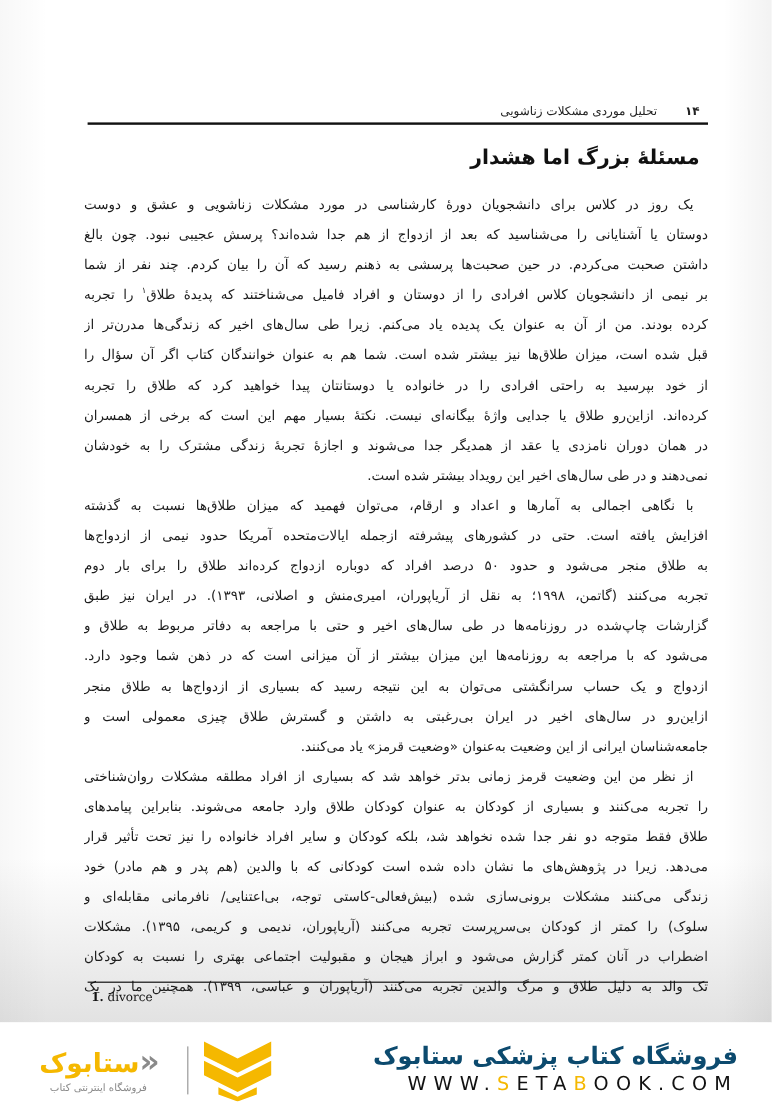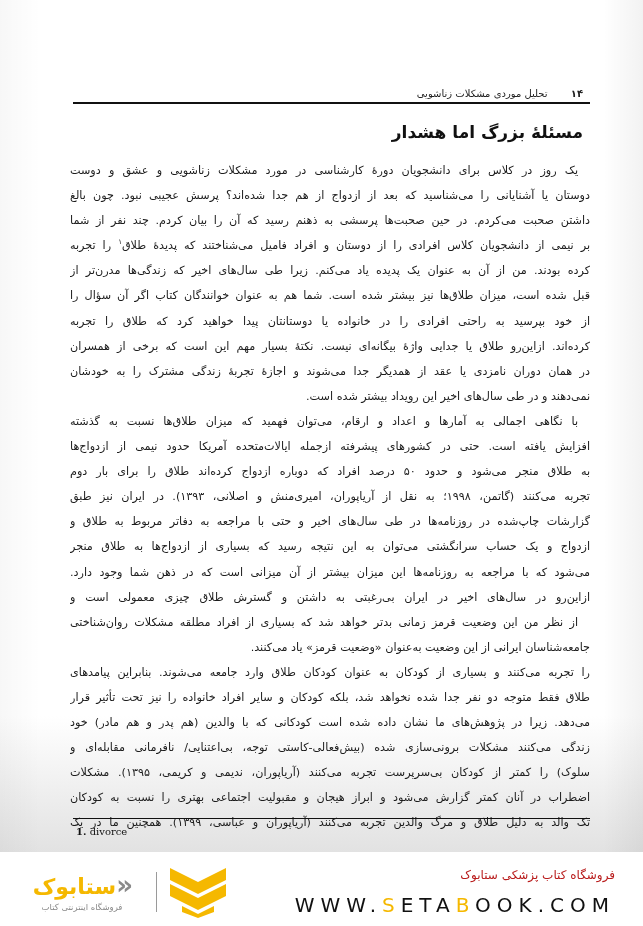--- a/index.html
+++ b/index.html
@@ -61,25 +61,25 @@
     letter-spacing: -1px; direction: rtl; width: 105px; text-align: center;
   }
   .logo-text .y { color: #f5b800; }
   .logo-sub {
     position: absolute; left: 8px; top: 36px; font-size: 8.5px; color: #8a8a8a; direction: rtl; width: 92px; text-align: center;
   }
   .logo-divider { position: absolute; left: 128px; top: 6px; width: 1px; height: 40px; background: #9a9a9a; }
   .chevrons { position: absolute; left: 140px; top: 0; width: 60px; height: 52px; }
   .shop-title {
     position: absolute; right: 28px; top: 16px; direction: rtl;
-    font-size: 12px; color: #b91c1c;
+    font-size: 20px; color: #0c4a6e; font-weight: bold;
   }
   .shop-url {
     position: absolute; right: 28px; top: 41px;
-    font-size: 20px; letter-spacing: 6px; color: #111;
+    font-size: 16px; letter-spacing: 6px; color: #111;
   }
   .shop-url .y { color: #f5b800; }
 </style>
 </head>
 <body>
 
 <div class="page">
   <div class="running-header">
     <span class="num">۱۴</span>
     <span>تحلیل موردی مشکلات زناشویی</span>
@@ -99,26 +99,26 @@
     <span class="line">از خود بپرسید به راحتی افرادی را در خانواده یا دوستانتان پیدا خواهید کرد که طلاق را تجربه</span>
     <span class="line">کرده‌اند. ازاین‌رو طلاق یا جدایی واژهٔ بیگانه‌ای نیست. نکتهٔ بسیار مهم این است که برخی از همسران</span>
     <span class="line">در همان دوران نامزدی یا عقد از همدیگر جدا می‌شوند و اجازهٔ تجربهٔ زندگی مشترک را به خودشان</span>
     <span class="line last">نمی‌دهند و در طی سال‌های اخیر این رویداد بیشتر شده است.</span>
 
     <span class="line indent">با نگاهی اجمالی به آمارها و اعداد و ارقام، می‌توان فهمید که میزان طلاق‌ها نسبت به گذشته</span>
     <span class="line">افزایش یافته است. حتی در کشورهای پیشرفته ازجمله ایالات‌متحده آمریکا حدود نیمی از ازدواج‌ها</span>
     <span class="line">به طلاق منجر می‌شود و حدود ۵۰ درصد افراد که دوباره ازدواج کرده‌اند طلاق را برای بار دوم</span>
     <span class="line">تجربه می‌کنند (گاتمن، ۱۹۹۸؛ به نقل از آریاپوران، امیری‌منش و اصلانی، ۱۳۹۳). در ایران نیز طبق</span>
     <span class="line">گزارشات چاپ‌شده در روزنامه‌ها در طی سال‌های اخیر و حتی با مراجعه به دفاتر مربوط به طلاق و</span>
+    <span class="line">می‌شود که با مراجعه به روزنامه‌ها این میزان بیشتر از آن میزانی است که در ذهن شما وجود دارد.</span>
     <span class="line">ازدواج و یک حساب سرانگشتی می‌توان به این نتیجه رسید که بسیاری از ازدواج‌ها به طلاق منجر</span>
-    <span class="line">می‌شود که با مراجعه به روزنامه‌ها این میزان بیشتر از آن میزانی است که در ذهن شما وجود دارد.</span>
     <span class="line">ازاین‌رو در سال‌های اخیر در ایران بی‌رغبتی به داشتن و گسترش طلاق چیزی معمولی است و</span>
+    <span class="line last">جامعه‌شناسان ایرانی از این وضعیت به‌عنوان «وضعیت قرمز» یاد می‌کنند.</span>
+
     <span class="line indent">از نظر من این وضعیت قرمز زمانی بدتر خواهد شد که بسیاری از افراد مطلقه مشکلات روان‌شناختی</span>
-
-    <span class="line last">جامعه‌شناسان ایرانی از این وضعیت به‌عنوان «وضعیت قرمز» یاد می‌کنند.</span>
     <span class="line">را تجربه می‌کنند و بسیاری از کودکان به عنوان کودکان طلاق وارد جامعه می‌شوند. بنابراین پیامدهای</span>
     <span class="line">طلاق فقط متوجه دو نفر جدا شده نخواهد شد، بلکه کودکان و سایر افراد خانواده را نیز تحت تأثیر قرار</span>
     <span class="line">می‌دهد. زیرا در پژوهش‌های ما نشان داده شده است کودکانی که با والدین (هم پدر و هم مادر) خود</span>
     <span class="line">زندگی می‌کنند مشکلات برونی‌سازی شده (بیش‌فعالی-کاستی توجه، بی‌اعتنایی/ نافرمانی مقابله‌ای و</span>
     <span class="line">سلوک) را کمتر از کودکان بی‌سرپرست تجربه می‌کنند (آریاپوران، ندیمی و کریمی، ۱۳۹۵). مشکلات</span>
     <span class="line">اضطراب در آنان کمتر گزارش می‌شود و ابراز هیجان و مقبولیت اجتماعی بهتری را نسبت به کودکان</span>
     <span class="line">تک والد به دلیل طلاق و مرگ والدین تجربه می‌کنند (آریاپوران و عباسی، ۱۳۹۹). همچنین ما در یک</span>
   </div>
 
   <div class="footnote-rule"></div>

